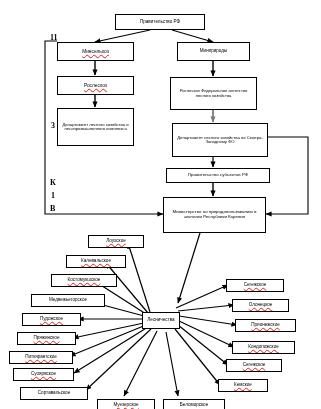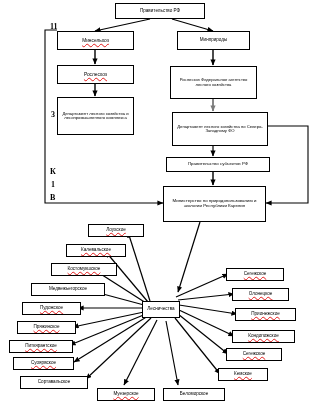--- a/index.html
+++ b/index.html
@@ -10,21 +10,21 @@
   body {
     width: 321px;
     height: 409px;
     position: relative;
     overflow: hidden;
     font-family: "Liberation Sans", sans-serif;
     color: #000000;
   }
   #canvas {
     position: absolute;
-    left: 0; top: 0;
+    left: 0; top: 11px;
     width: 321px;
     height: 365px;
   }
   svg.wires {
     position: absolute;
     left: 0; top: 0;
     width: 321px;
     height: 409px;
     pointer-events: none;
   }

